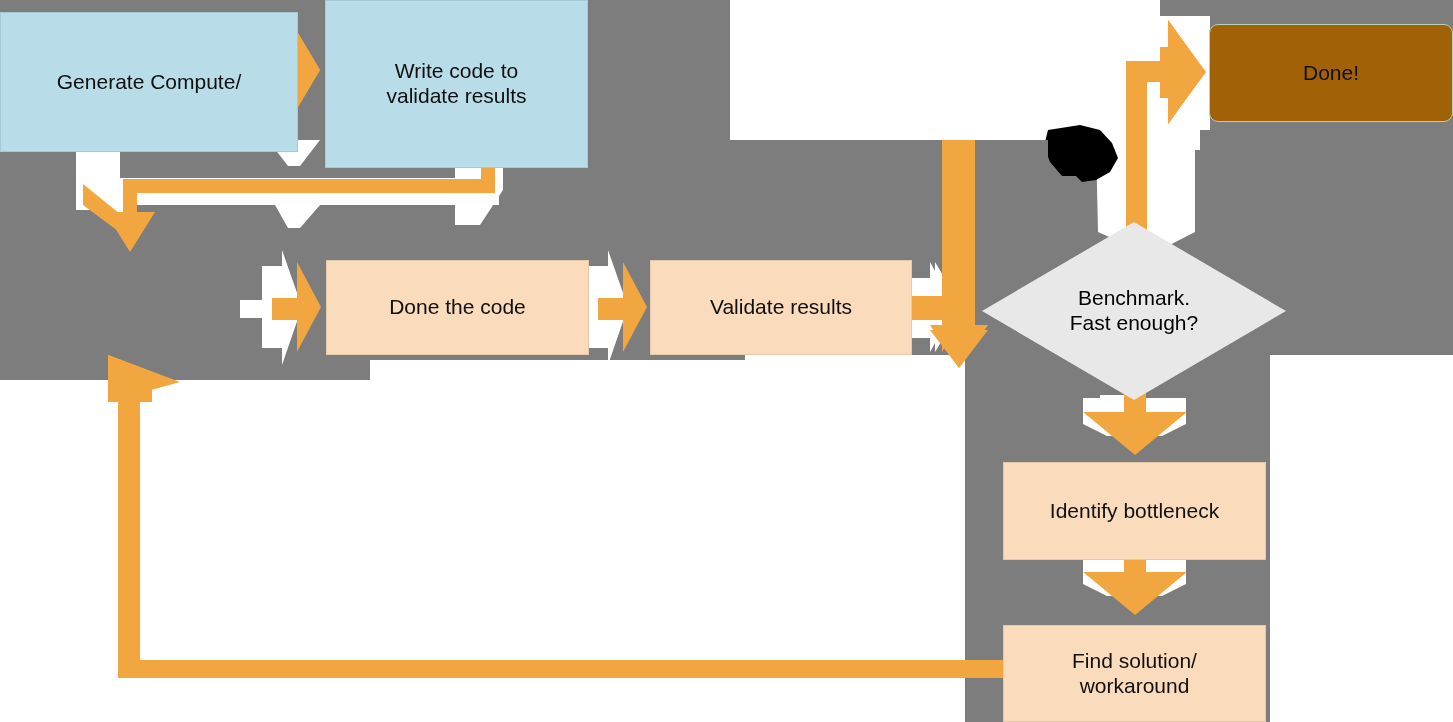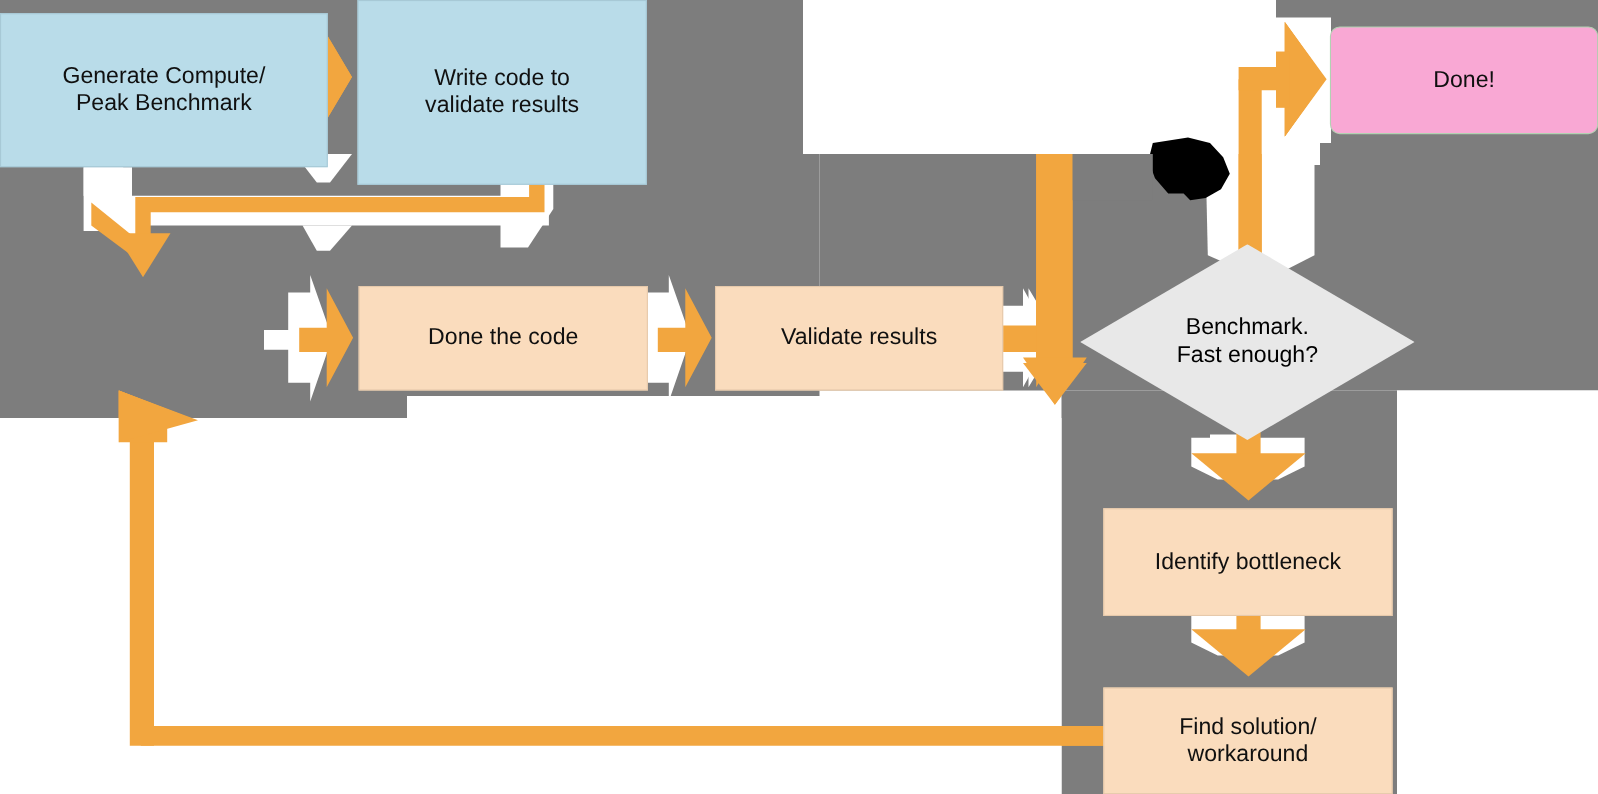--- a/index.html
+++ b/index.html
@@ -20,21 +20,21 @@
     display:flex;align-items:center;justify-content:center;
     text-align:center;
     color:#101010;
     font-size:21px;
     line-height:1.18;
     box-sizing:border-box;
     padding:4px 8px;
   }
   .box.blue{background:#b9dce9;border:1px solid #a7c9d6;}
   .box.peach{background:#fadcbd;border:1px solid #e6c9ab;}
-  .box.green{background:#f9a8d4;border:1px solid #b2d2b2;border-radius:9px;}
+  .box.green{background:#a16207;border:1px solid #b2d2b2;border-radius:9px;}
 
   
   .diamond-wrap{position:absolute;}
   .diamond-wrap svg{display:block;}
   .diamond-label{
     position:absolute;left:0;top:0;width:100%;height:100%;
     display:flex;align-items:center;justify-content:center;
     text-align:center;font-size:21px;line-height:1.18;color:#000000;
     pointer-events:none;
   }
@@ -197,21 +197,20 @@
 
     <g>
       <path d="M942,140 L975,140 L975,330 L942,330 Z" fill="#f2a63f"></path>
       <path d="M930,325 L988,325 L959,368 Z" fill="#f2a63f"></path>
     </g>
   </svg>
 
   <div class="box blue" style="left:0;top:12px;width:298px;height:140px;">
     <div>
       <div>Generate Compute/</div>
-      <div>Peak Benchmark</div>
     </div>
   </div>
 
   <div class="box blue" style="left:325px;top:0;width:263px;height:168px;">
     <div>
       <div>Write code to</div>
       <div>validate results</div>
     </div>
   </div>
 

